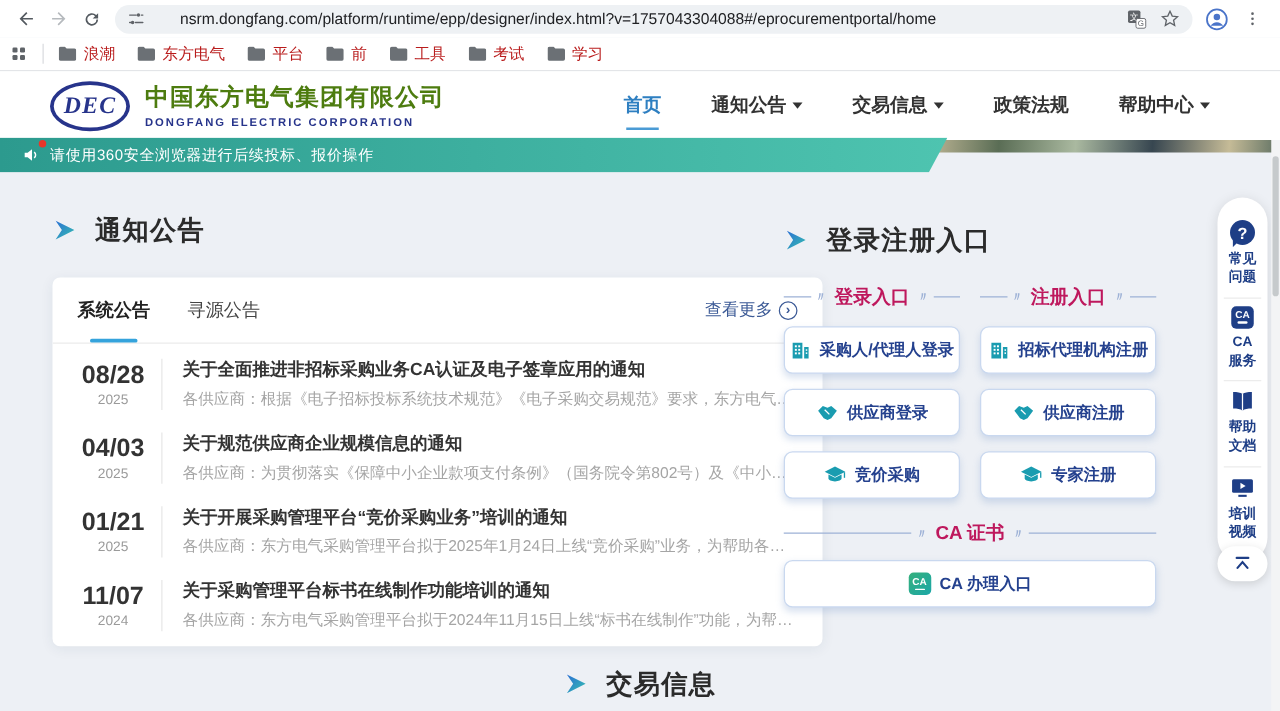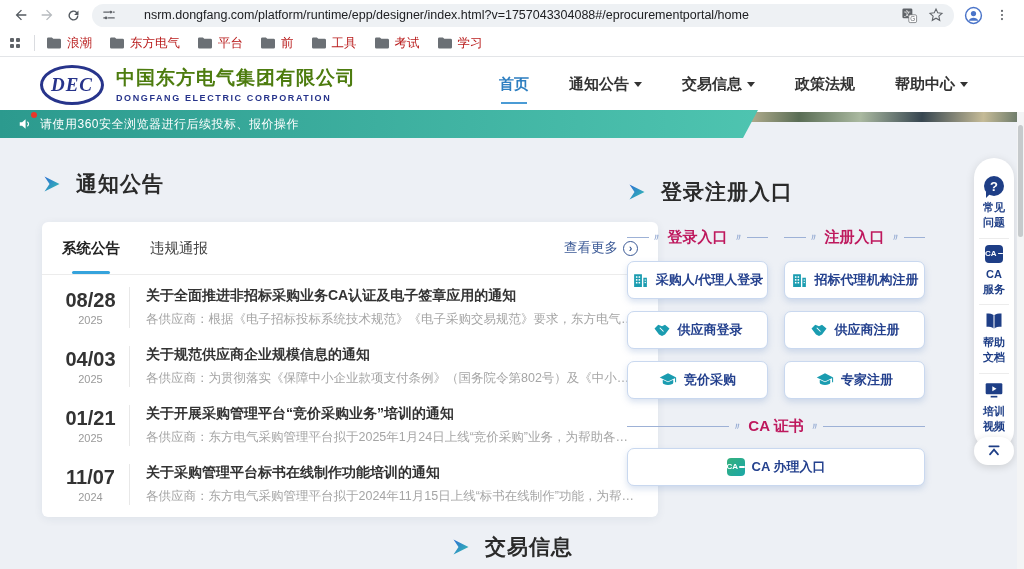--- a/index.html
+++ b/index.html
@@ -70,21 +70,21 @@
   
   #right-col { position:absolute; left:627px; top:178px; width:298px; }
   .grp-row { display:flex; gap:16px; margin-top:22px; }
   .grp-head { flex:1; display:flex; align-items:center; gap:3px; }
   .grp-line { flex:1; height:1px; background:#9db1d6; }
   .grp-tick { color:#9db1d6; font-size:10px; font-weight:bold; }
   .grp-txt { font-size:15px; font-weight:bold; color:#be185d; margin:0 3px; white-space:nowrap; }
   .btn-grid { display:grid; grid-template-columns:1fr 1fr; gap:12px 16px; margin-top:14px; }
   .portal-btn { height:38px; background:#ffffff; border:1px solid #c9d8ef; border-radius:7px; box-shadow:0 3px 6px rgba(120,150,200,.28); display:flex; align-items:center; justify-content:center; gap:7px; font-size:13px; font-weight:bold; color:#24418e; cursor:pointer; white-space:nowrap; }
   .portal-btn.wide { margin-top:12px; }
-  .ca-chip { width:18px; height:18px; border-radius:4px; background:linear-gradient(135deg,#35b07c,#1ba7a8); display:flex; flex-direction:row; align-items:center; justify-content:center; gap:1px; flex:0 0 auto; }
+  .ca-chip { width:18px; height:18px; border-radius:4px; background:linear-gradient(135deg,#35b07c,#1ba7a8); display:flex; flex-direction:column; align-items:center; justify-content:center; gap:1px; flex:0 0 auto; }
   .ca-chip b { color:#fff; font-size:8px; line-height:8px; }
   .ca-chip i { width:8px; height:1.5px; background:#fff; border-radius:1px; }
 
   
   #side-toolbar { position:absolute; left:974px; top:158px; width:40px; background:#ffffff; border-radius:20px; box-shadow:0 2px 10px rgba(0,0,0,.12); padding:12px 0 8px; display:flex; flex-direction:column; align-items:center; }
   .tool-item { display:flex; flex-direction:column; align-items:center; padding:6px 0 8px; cursor:pointer; }
   .tool-item + .tool-item { border-top:1px solid #ececec; width:30px; }
   .tool-label { width:26px; font-size:11px; line-height:1.35; color:#1e3e86; font-weight:bold; text-align:center; margin-top:4px; word-break:break-all; }
   .q-bubble { width:20px; height:20px; background:#1e3e86; border-radius:50%; color:#fff; font-size:13px; font-weight:bold; display:flex; align-items:center; justify-content:center; position:relative; }
   .q-bubble::after { content:""; position:absolute; left:2px; bottom:-2px; width:6px; height:6px; background:#1e3e86; clip-path:polygon(0 0,100% 0,0 100%); }
@@ -270,21 +270,21 @@
   <div id="left-col">
     <div class="sec-head">
       <svg width="20" height="20" viewBox="0 0 24 24">
           <path d="M3 3l18 9-18 9 6-9z" fill="url(#gArrow)"></path>
         </svg>
       <span class="sec-title">通知公告</span>
     </div>
     <div class="card">
       <div class="tab-row">
         <div class="tab active">系统公告</div>
-        <div class="tab">违规通报</div>
+        <div class="tab">寻源公告</div>
         <div class="more-link">
           <span>查看更多</span>
           <span class="more-circle">›</span>
         </div>
       </div>
       <div class="notice-list">
         <div class="n-row">
           <div class="n-date">
             <div class="d">08/28</div>
             <div class="y">2025</div>

